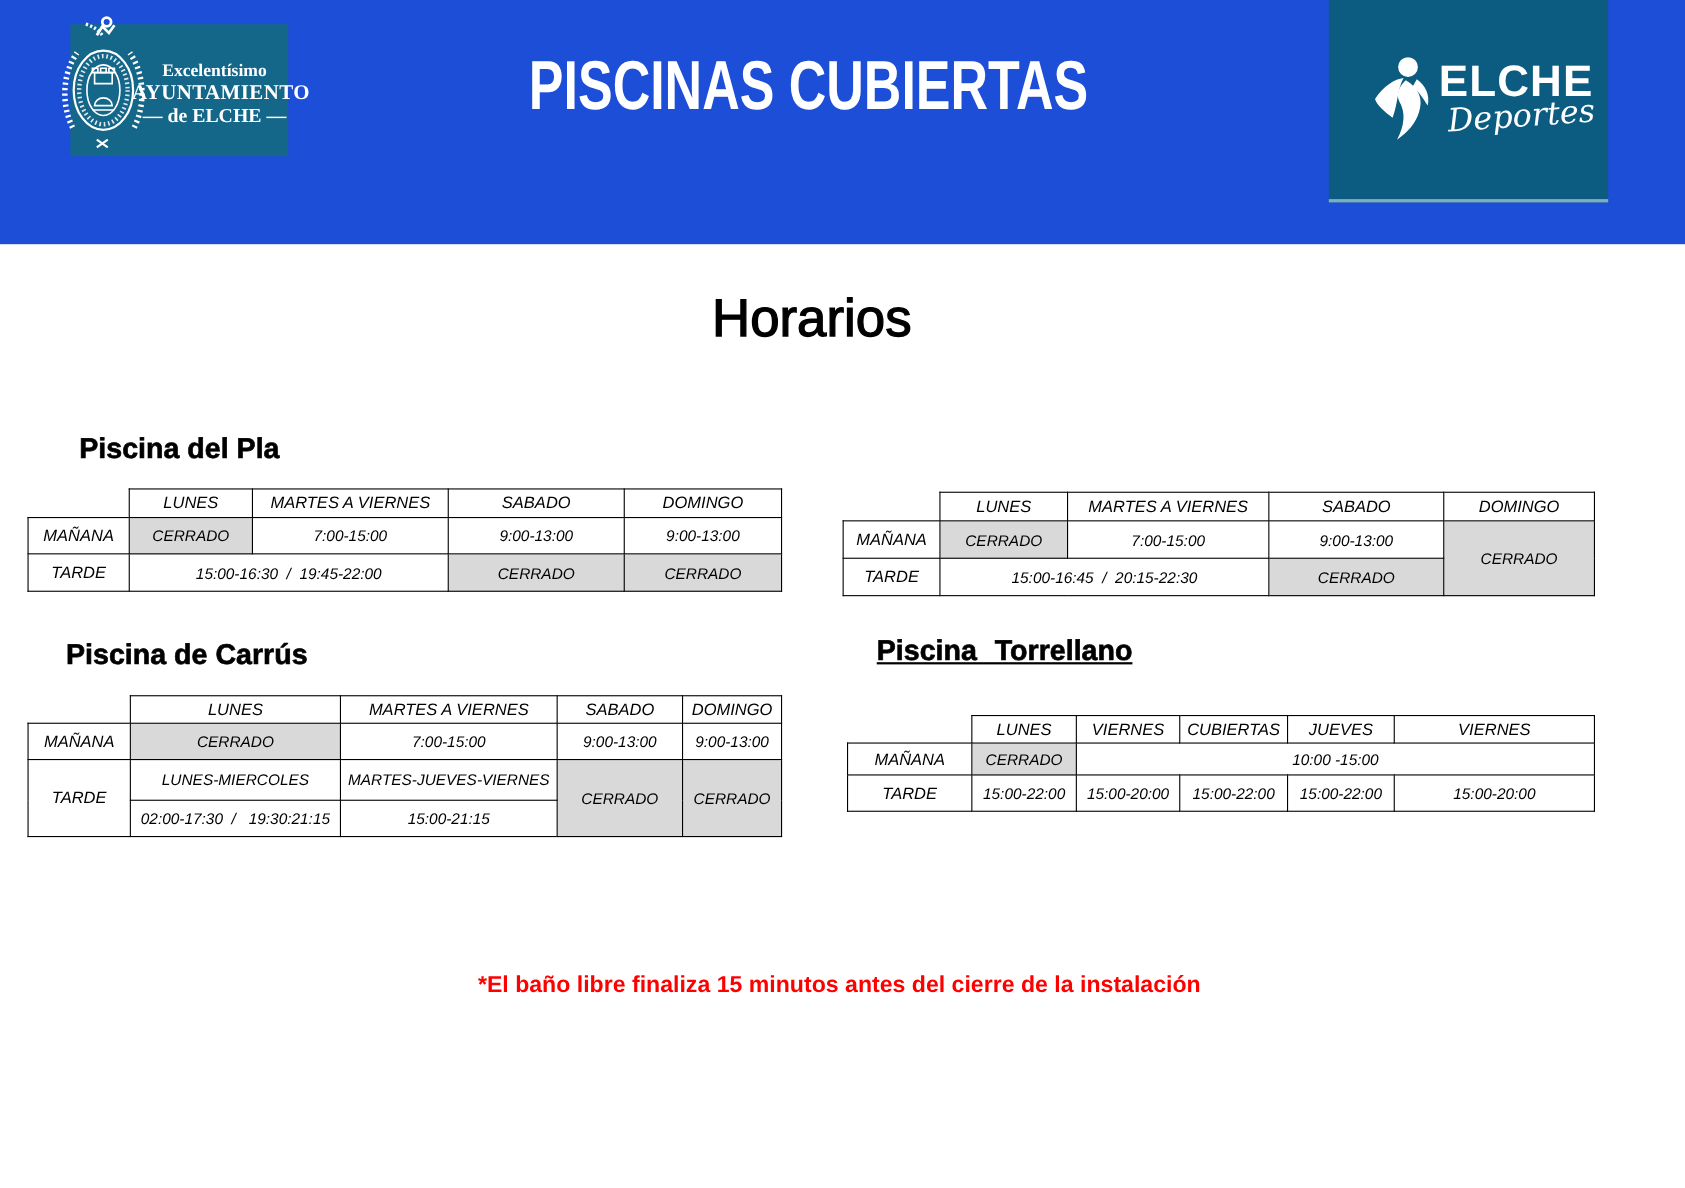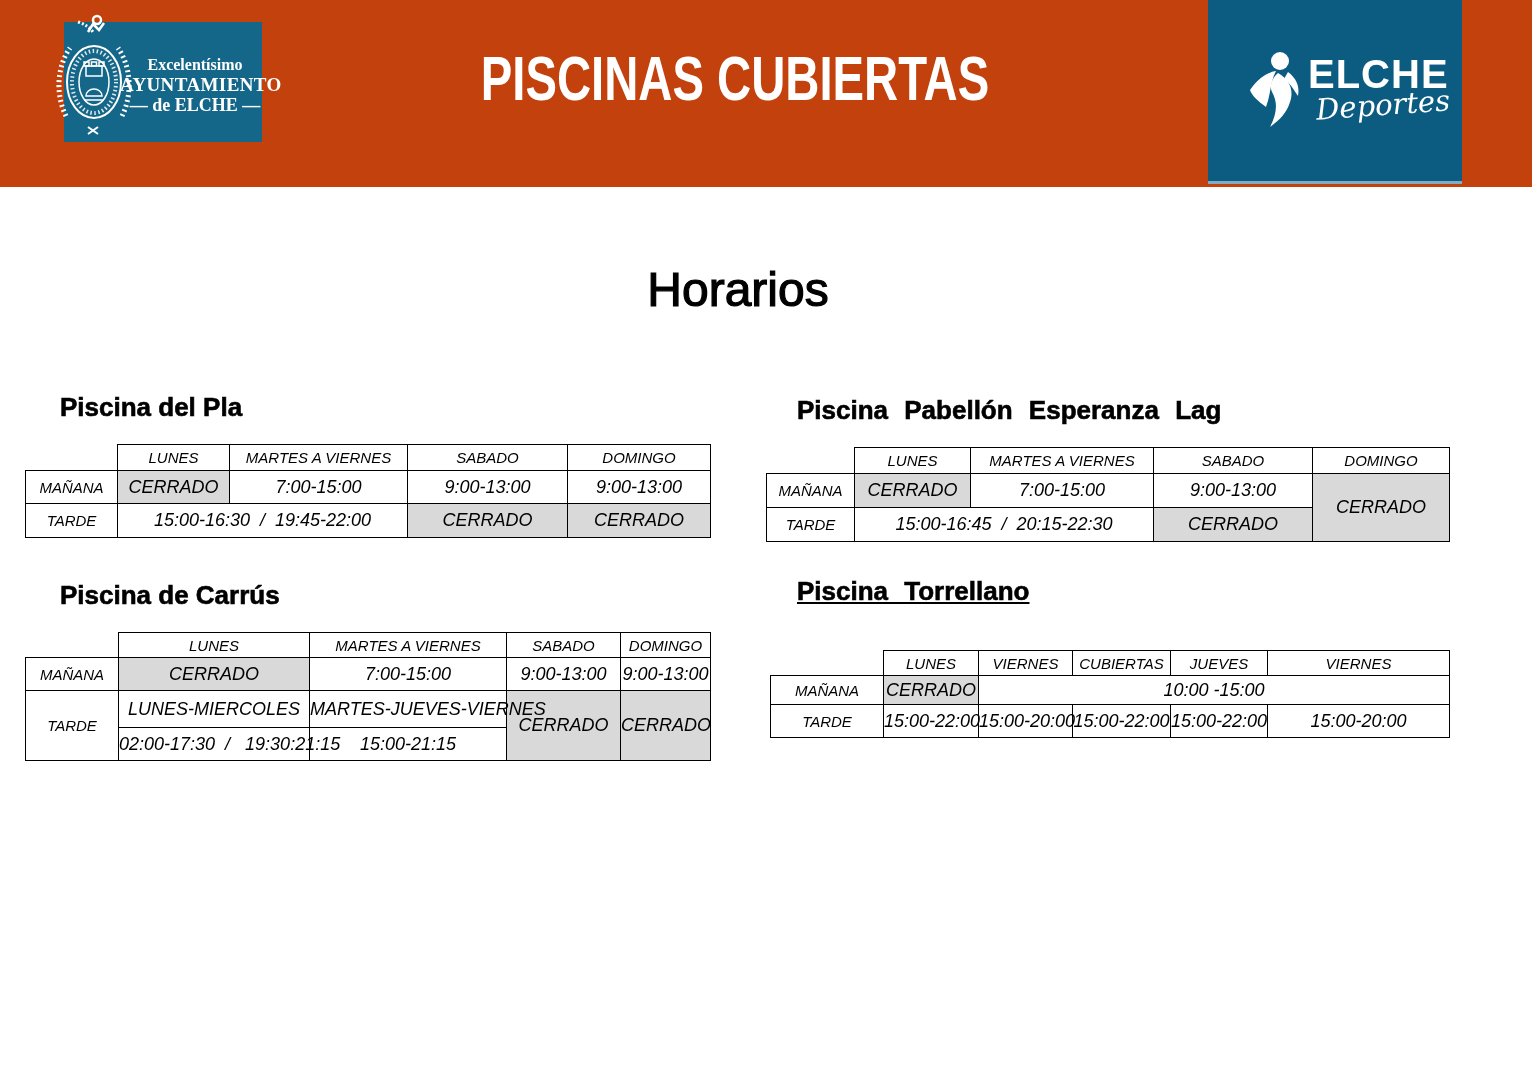--- a/index.html
+++ b/index.html
@@ -1,20 +1,20 @@
 <!DOCTYPE html>
 <html><head>
 <meta charset="utf-8">
 <style>
   html,body{margin:0;padding:0;background:#fff;}
   .page{position:relative;width:1532px;height:1080px;background:#ffffff;overflow:hidden;
         font-family:"Liberation Sans",sans-serif;color:#000;}
 
   
-  .hdr{position:absolute;left:0;top:0;width:1532px;height:187px;background:#c2410c;}
+  .hdr{position:absolute;left:0;top:0;width:1532px;height:222px;background:#1d4ed8;}
   .hdr-rect-left{position:absolute;left:64px;top:22px;width:198px;height:120px;background:#15678A;}
   .hdr-rect-right{position:absolute;left:1208px;top:0;width:254px;height:181px;background:#0B5C80;
                   border-bottom:3px solid #7FAEC3;}
   .crest{position:absolute;left:50px;top:10px;}
   .muni{position:absolute;left:120px;top:56px;width:150px;text-align:center;color:#fff;
         font-family:"Liberation Serif",serif;font-weight:bold;line-height:1.12;}
   .muni .l1{font-size:16px;}
   .muni .l2{font-size:19px;letter-spacing:.4px;}
   .muni .l3{font-size:18px;}
   .main-title{position:absolute;left:735px;top:42px;transform:translateX(-50%);white-space:nowrap;}
@@ -22,28 +22,28 @@
         transform:scaleX(.75);transform-origin:center;letter-spacing:0px;}
   .dep-icon{position:absolute;left:1244px;top:50px;}
   .dep-word{position:absolute;left:1308px;top:52px;color:#fff;font-size:40px;font-weight:bold;letter-spacing:1px;}
   .dep-sub{position:absolute;left:1316px;top:88px;color:#fff;font-family:"DejaVu Serif",serif;
            font-style:italic;font-size:29px;transform:rotate(-4deg);}
 
   
   .h1{position:absolute;left:738px;top:262px;transform:translateX(-50%);
       font-size:48px;font-weight:normal;-webkit-text-stroke:1.2px #000;white-space:nowrap;}
   .pool-title{position:absolute;font-size:26px;font-weight:bold;-webkit-text-stroke:.6px #000;white-space:nowrap;}
-  .pt-pla{left:60px;top:392px;text-align:center;}
+  .pt-pla{left:72px;top:392px;text-align:center;}
   .pt-esp{left:797px;top:395px;word-spacing:9px;}
   .pt-car{left:60px;top:580px;}
   .pt-tor{left:797px;top:576px;word-spacing:9px;text-decoration:underline;}
 
   table.sched{position:absolute;border-collapse:collapse;table-layout:fixed;font-style:italic;}
   table.sched td{border:1.8px solid #000;text-align:center;vertical-align:middle;
-                 font-size:18px;white-space:pre;padding:0;}
+                 font-size:14px;white-space:pre;padding:0;}
   table.sched td.blank{border:none;background:transparent;}
   table.sched td.gray{background:#D9D9D9;}
   table.sched td.day{font-size:15px;}
   table.sched td.rowlabel{font-size:15px;}
   .t-pla{left:25px;top:444px;width:685px;}
   .t-esp{left:766px;top:447px;width:683px;}
   .t-car{left:25px;top:632px;width:685px;}
   .t-tor{left:770px;top:650px;width:679px;}
 
   .note{position:absolute;left:763px;top:884px;transform:translateX(-50%);
@@ -128,21 +128,20 @@
     </tr>
     <tr style="height:34px">
       <td class="rowlabel">TARDE</td>
       <td colspan="2">15:00-16:30  /  19:45-22:00</td>
       <td class="gray">CERRADO</td>
       <td class="gray">CERRADO</td>
     </tr>
   </tbody>
     </table>
 
-  <div class="pool-title pt-esp">Piscina Pabellón Esperanza Lag</div>
   <table class="sched t-esp">
     <colgroup>
         <col style="width:88px">
         <col style="width:116px">
         <col style="width:183px">
         <col style="width:159px">
         <col style="width:137px">
       </colgroup>
     <tbody>
         <tr style="height:26px">
@@ -233,14 +232,15 @@
       <td class="rowlabel">TARDE</td>
       <td>15:00-22:00</td>
       <td>15:00-20:00</td>
       <td>15:00-22:00</td>
       <td>15:00-22:00</td>
       <td>15:00-20:00</td>
     </tr>
   </tbody>
     </table>
 
+  <div class="note">*El baño libre finaliza 15 minutos antes del cierre de la instalación</div>
 
 </div>
 
 </body></html>

